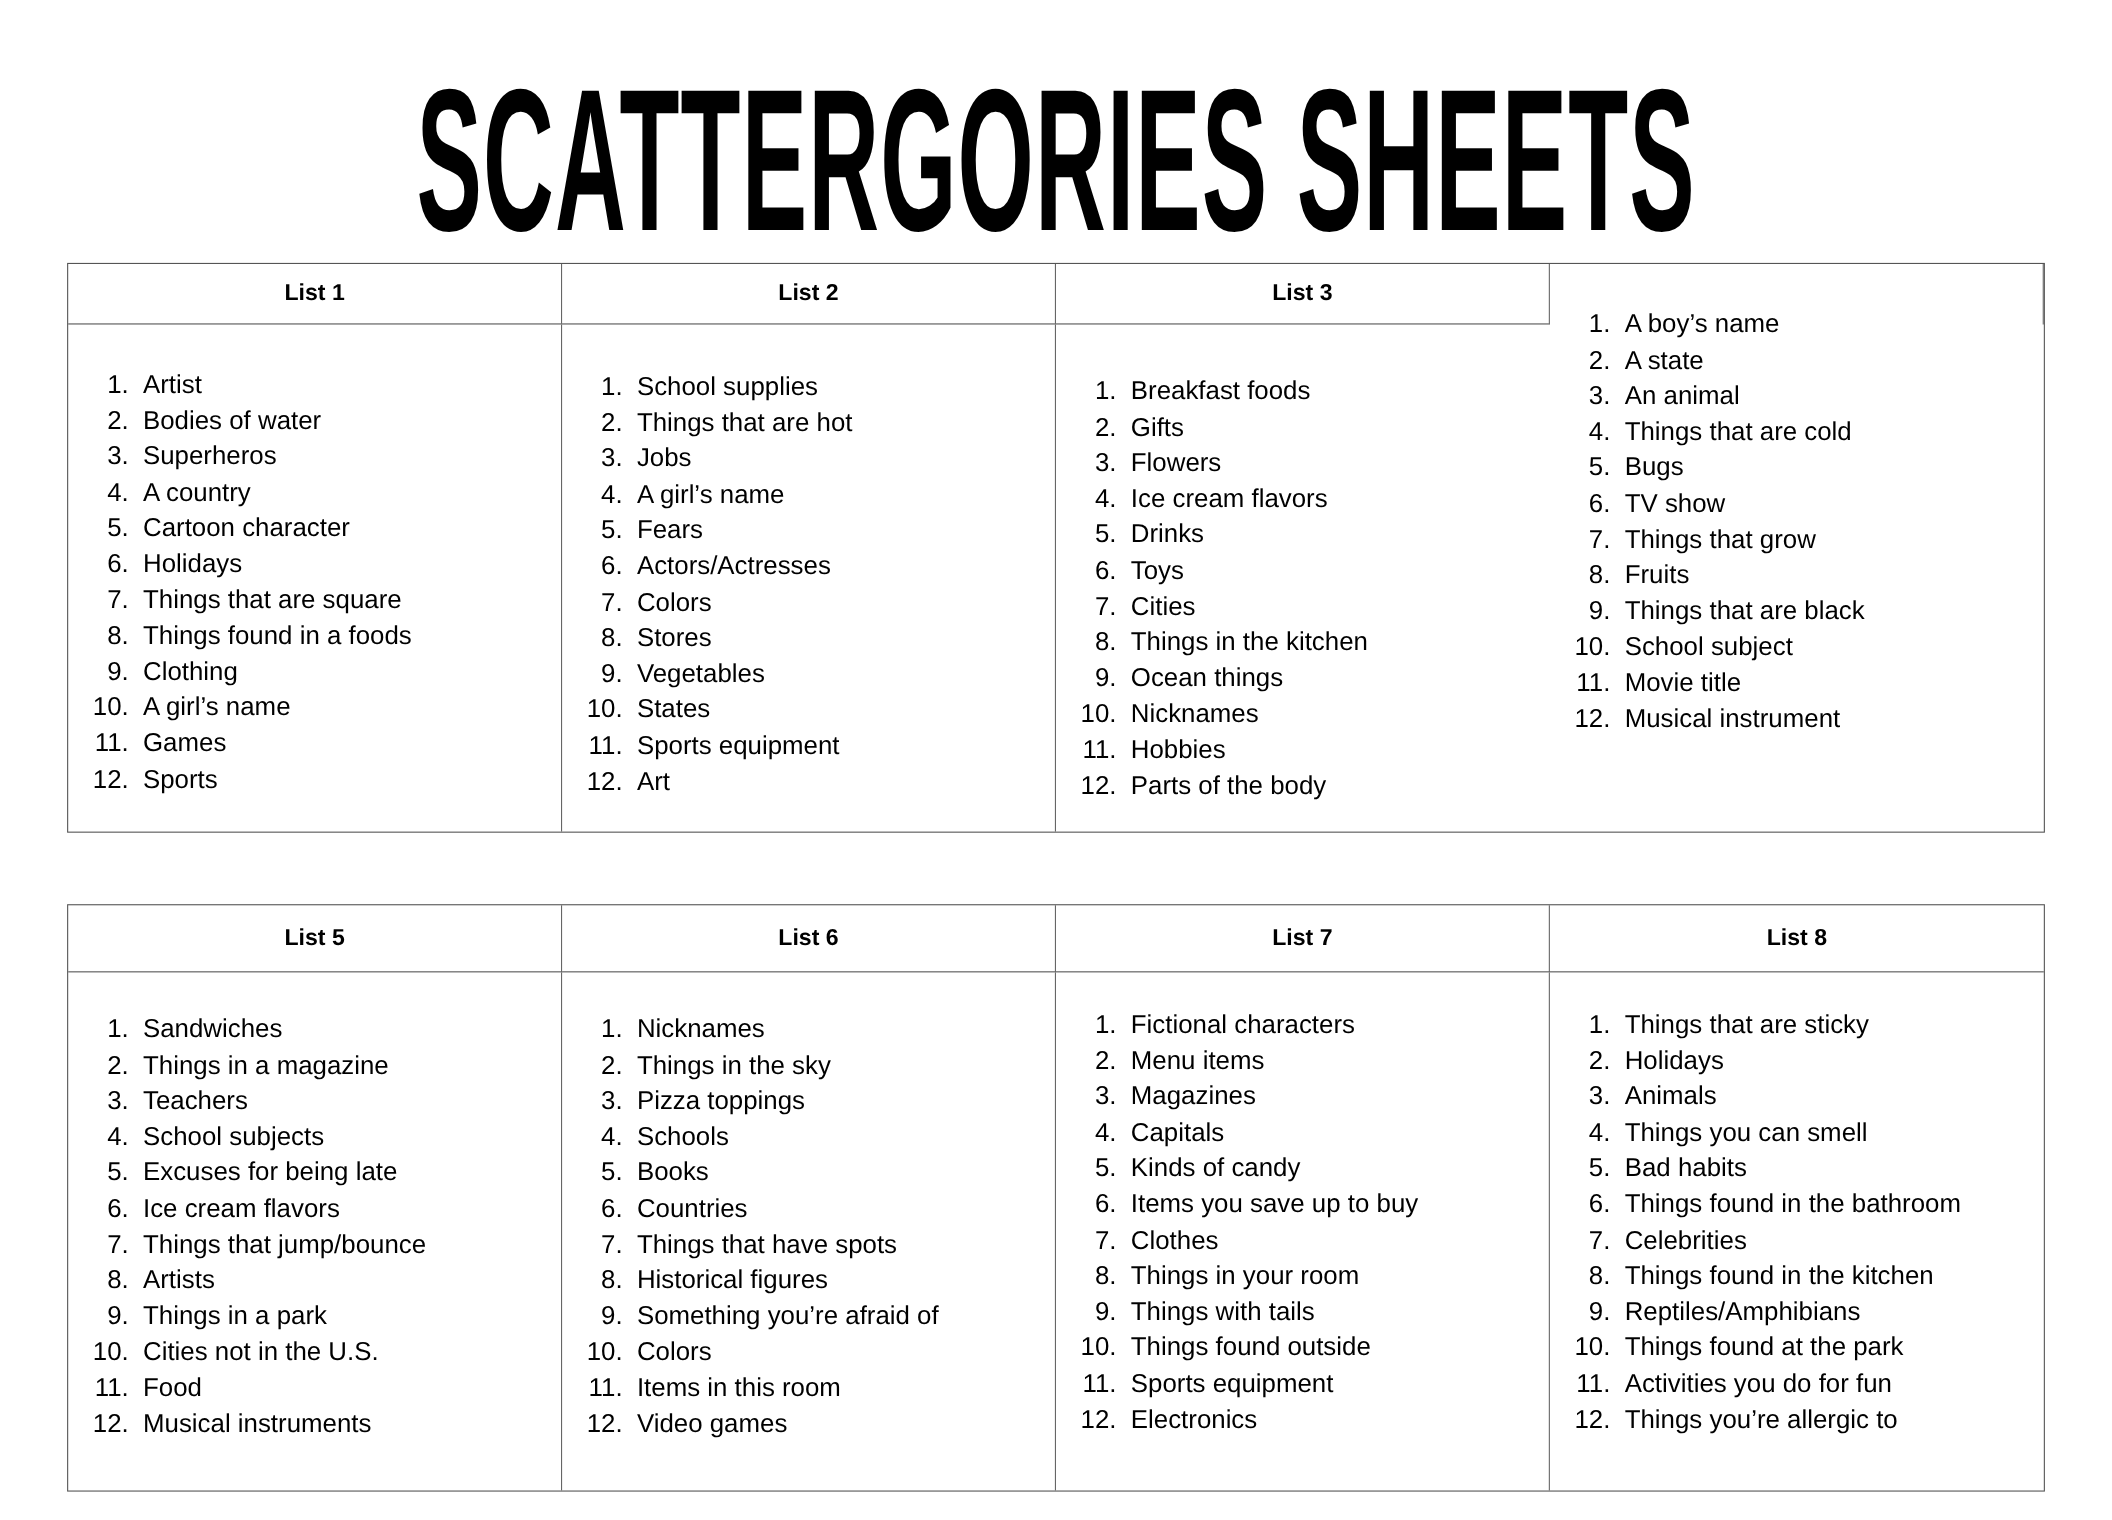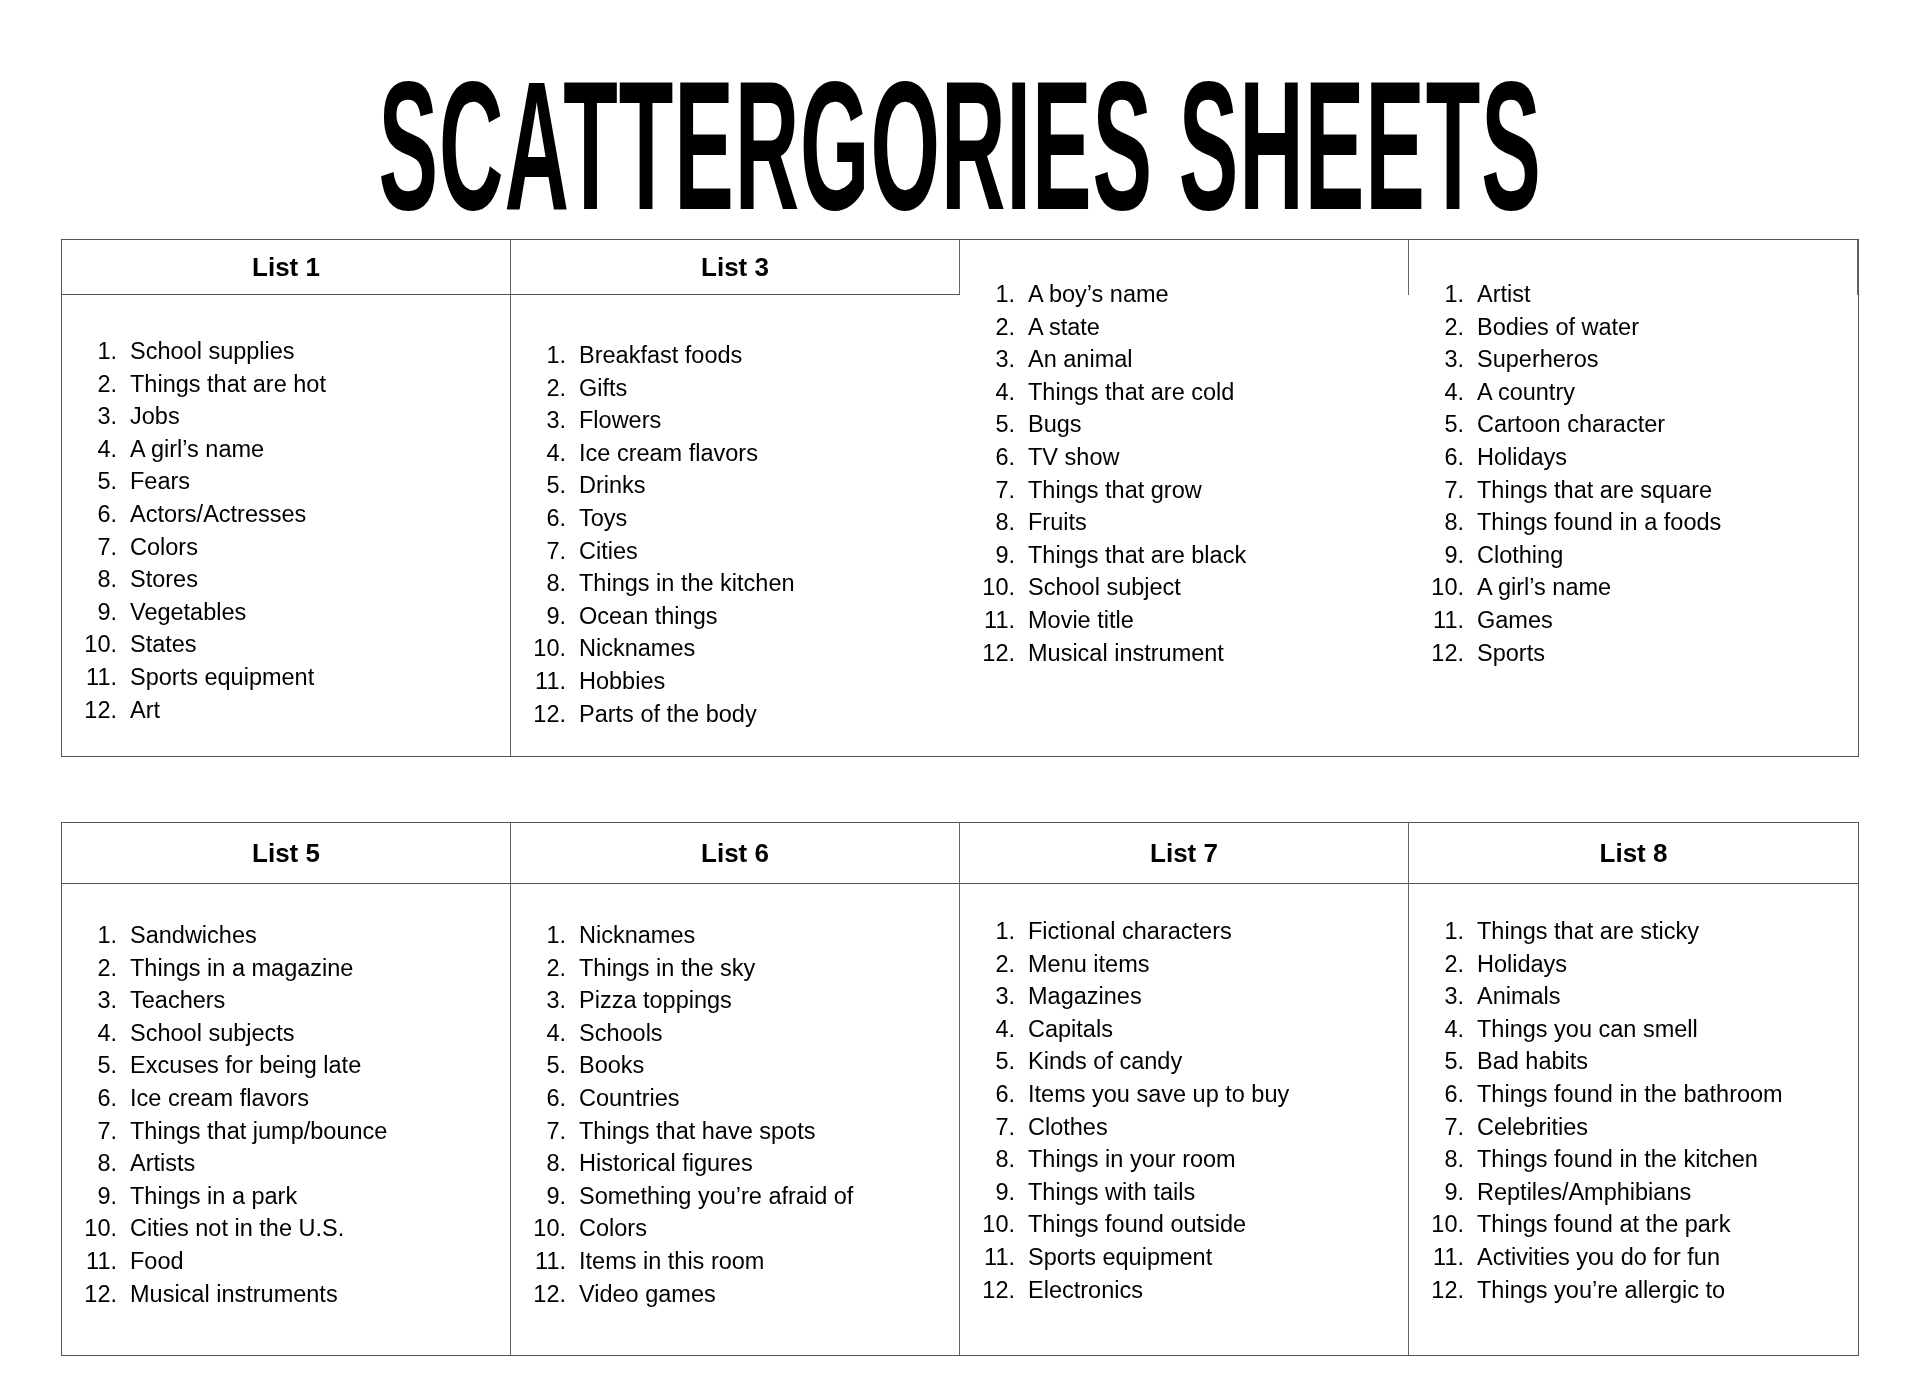--- a/index.html
+++ b/index.html
@@ -46,21 +46,21 @@
     }
     .sheet.top { top: 239px; height: 518px; grid-template-rows: 55px 1fr; }
     .sheet.bottom { top: 822px; height: 534px; grid-template-rows: 61px 1fr; }
     .hdr {
       border-right: 1px solid #666666;
       border-bottom: 1.5px solid #555555;
       display: flex;
       align-items: center;
       justify-content: center;
       font-weight: bold;
-      font-size: 26px;
+      font-size: 21px;
       box-sizing: border-box;
     }
     .cell {
       border-right: 1px solid #666666;
       box-sizing: border-box;
       position: relative;
     }
     .hdr.last, .cell.last { border-right: none; }
     ol.items {
       list-style: none;
@@ -88,20 +88,21 @@
   </style>
 </head>
 <body>
 
 <div class="title-wrap">
   <div class="title">SCATTERGORIES SHEETS</div>
 </div>
 
 <div class="sheet top">
   <div class="hdr">List 1</div>
+  <div class="hdr">List 2</div>
   <div class="hdr">List 3</div>
 
   <div class="cell">
     <ol class="items" style="top:38px">
         <li>
           <span class="num">1.</span>
           <span class="txt">A boy’s name</span>
         </li>
         <li>
           <span class="num">2.</span>

